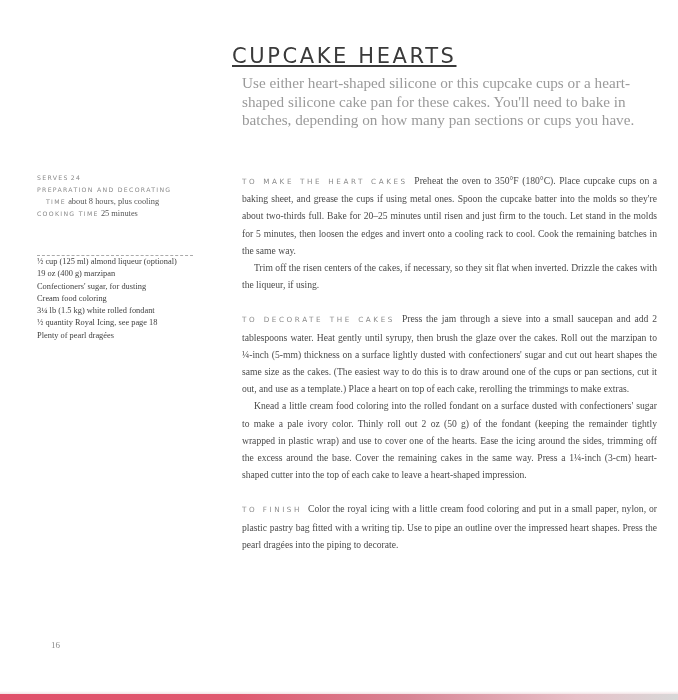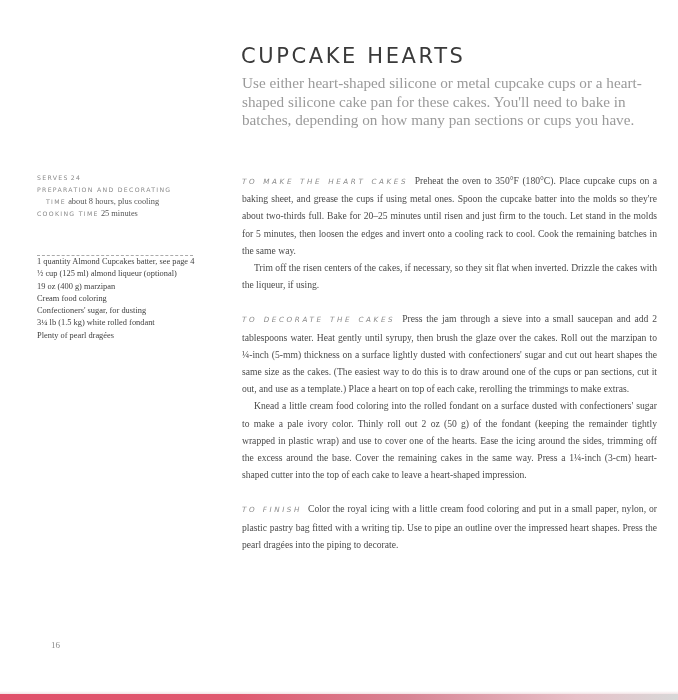--- a/index.html
+++ b/index.html
@@ -1,23 +1,23 @@
 <!DOCTYPE html>
 <html><head>
 <meta charset="utf-8">
 <style>
   html, body { margin: 0; padding: 0; }
   body {
     width: 678px; height: 700px; background: #ffffff; position: relative; overflow: hidden;
     font-family: "Liberation Serif", "DejaVu Serif", serif; color: #4a4a4a;
   }
   .title {
-    position: absolute; left: 241px; top: 44px;
+    position: absolute; left: 232px; top: 44px;
     font-family: "DejaVu Sans", "Liberation Sans", sans-serif;
-    font-size: 21px; letter-spacing: 2.6px; color: #3a3a3a; font-weight: normal; margin: 0;
+    font-size: 21px; letter-spacing: 2.6px; color: #3a3a3a; font-weight: normal; margin: 0; text-decoration: underline;
   }
   .intro {
     position: absolute; left: 242px; top: 74px; width: 420px;
     font-size: 15.2px; line-height: 18.5px; color: #9a9a9a; margin: 0;
   }
   .sidebar { position: absolute; left: 37px; top: 172px; width: 210px; }
   .meta-line { font-size: 8.4px; line-height: 12px; color: #555; }
   .meta-line .cap {
     font-family: "DejaVu Sans", "Liberation Sans", sans-serif;
     font-size: 6.2px; letter-spacing: 1.3px; color: #8a8a8a; text-transform: uppercase;
@@ -26,41 +26,41 @@
   .divider {
     position: absolute; left: 37px; top: 255px; width: 156px; height: 0;
     border-top: 1px dashed #aaaaaa;
   }
   .ingredients { position: absolute; left: 37px; top: 256px; width: 200px; margin: 0; padding: 0; list-style: none; }
   .ingredients li { font-size: 8.4px; line-height: 12.3px; color: #3e3e3e; padding-left: 9px; text-indent: -9px; }
   .main { position: absolute; left: 242px; top: 172px; width: 415px; }
   .para { font-size: 9.6px; line-height: 17.2px; color: #4a4a4a; margin: 0; text-align: justify; }
   .para .cap {
     font-family: "DejaVu Sans", "Liberation Sans", sans-serif;
-    font-size: 7.2px; letter-spacing: 2.6px; color: #8a8a8a; text-transform: uppercase; margin-right: 3px; font-style: italic;
+    font-size: 7.2px; letter-spacing: 2.6px; color: #8a8a8a; text-transform: uppercase; margin-right: 3px;
   }
   .para.indent-first { text-indent: 12px; }
   .gap { height: 17px; }
   .page-number {
     position: absolute; left: 51px; top: 640px; font-size: 9px; color: #8a8a8a;
   }
   .edge {
     position: absolute; left: 0; right: 0; bottom: 0; height: 6px;
     background: linear-gradient(to right, #e0506a 0%, #e05a70 35%, #d88494 60%, #e8c0c8 85%, #d8d8d8 100%);
   }
   .edge-shadow {
     position: absolute; left: 0; right: 0; bottom: 6px; height: 3px;
     background: linear-gradient(to bottom, rgba(255,255,255,0), rgba(230,200,205,0.5));
   }
 </style>
 </head>
 <body>
 
 <h1 class="title">CUPCAKE HEARTS</h1>
-<p class="intro">Use either heart-shaped silicone or metal cupcake cups or a heart-shaped silicone cake pan for these cakes. You'll need to bake in batches, depending on how many pan sections or cups you have.</p>
+<p class="intro">Use either heart-shaped silicone or this cupcake cups or a heart-shaped silicone cake pan for these cakes. You'll need to bake in batches, depending on how many pan sections or cups you have.</p>
 
 <div class="sidebar">
   <div class="meta-line">
     <span class="cap">SERVES</span>
     <span class="cap">24</span>
   </div>
   <div class="meta-line">
     <span class="cap">PREPARATION AND DECORATING</span>
   </div>
   <div class="meta-line indent">
@@ -69,26 +69,26 @@
   </div>
   <div class="meta-line">
     <span class="cap">COOKING TIME</span>
     <span>25 minutes</span>
   </div>
 </div>
 
 <div class="divider"></div>
 
 <ul class="ingredients">
-  <li>1 quantity Almond Cupcakes batter, see page 4</li>
   <li>½ cup (125 ml) almond liqueur (optional)</li>
   <li>19 oz (400 g) marzipan</li>
+  <li>Confectioners' sugar, for dusting</li>
   <li>Cream food coloring</li>
-  <li>Confectioners' sugar, for dusting</li>
   <li>3¼ lb (1.5 kg) white rolled fondant</li>
+  <li>½ quantity Royal Icing, see page 18</li>
   <li>Plenty of pearl dragées</li>
 </ul>
 
 <div class="main">
   <p class="para">
     <span class="cap">TO MAKE THE HEART CAKES</span>
     <span>Preheat the oven to 350°F (180°C). Place cupcake cups on a baking sheet, and grease the cups if using metal ones. Spoon the cupcake batter into the molds so they're about two-thirds full. Bake for 20–25 minutes until risen and just firm to the touch. Let stand in the molds for 5 minutes, then loosen the edges and invert onto a cooling rack to cool. Cook the remaining batches in the same way.</span>
   </p>
   <p class="para indent-first">Trim off the risen centers of the cakes, if necessary, so they sit flat when inverted. Drizzle the cakes with the liqueur, if using.</p>
   <div class="gap"></div>

